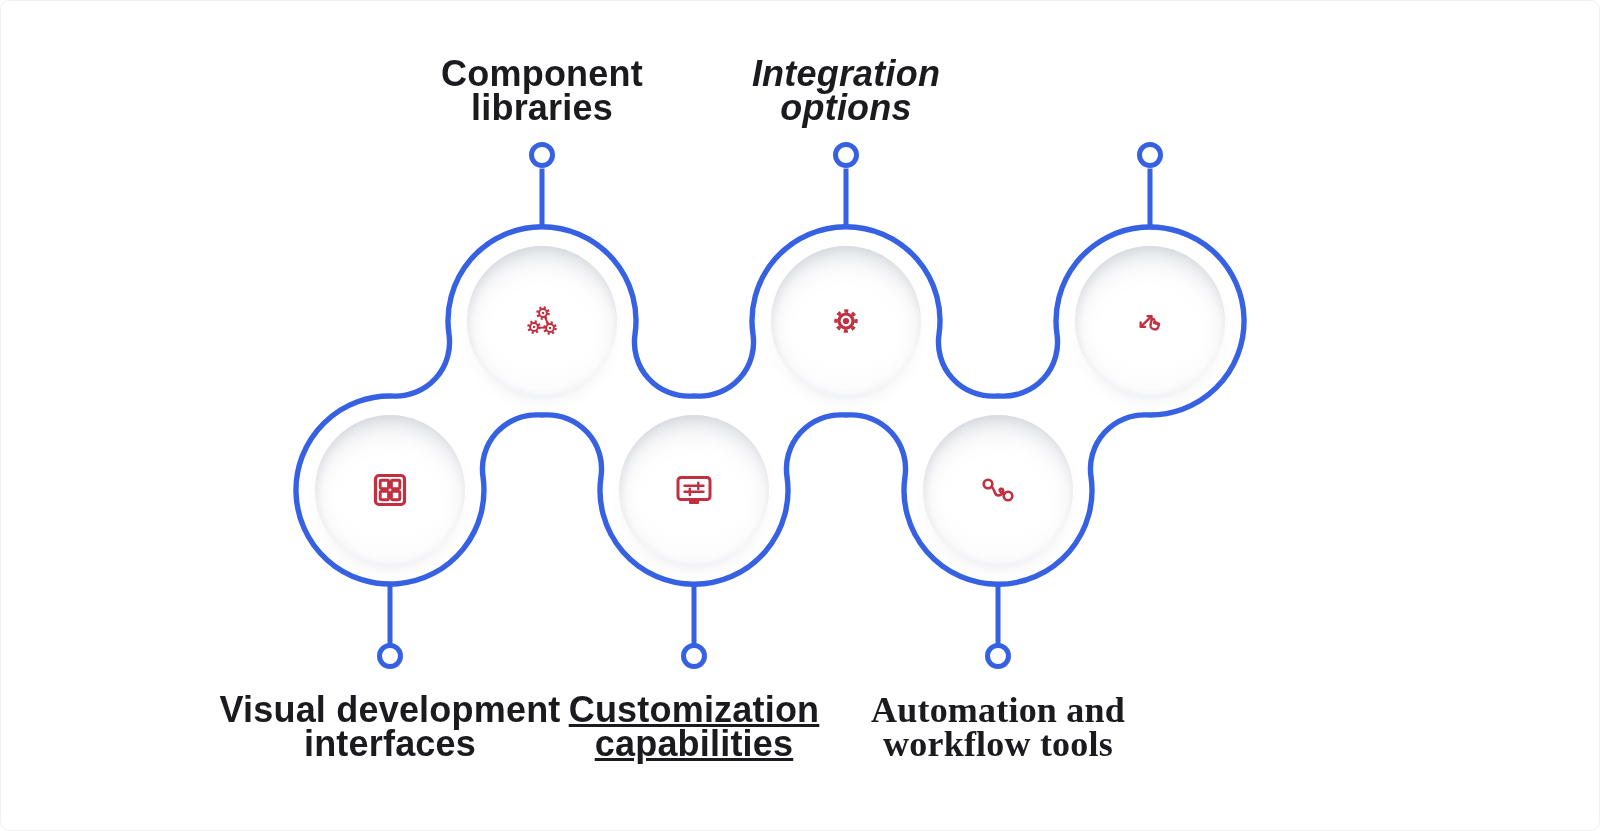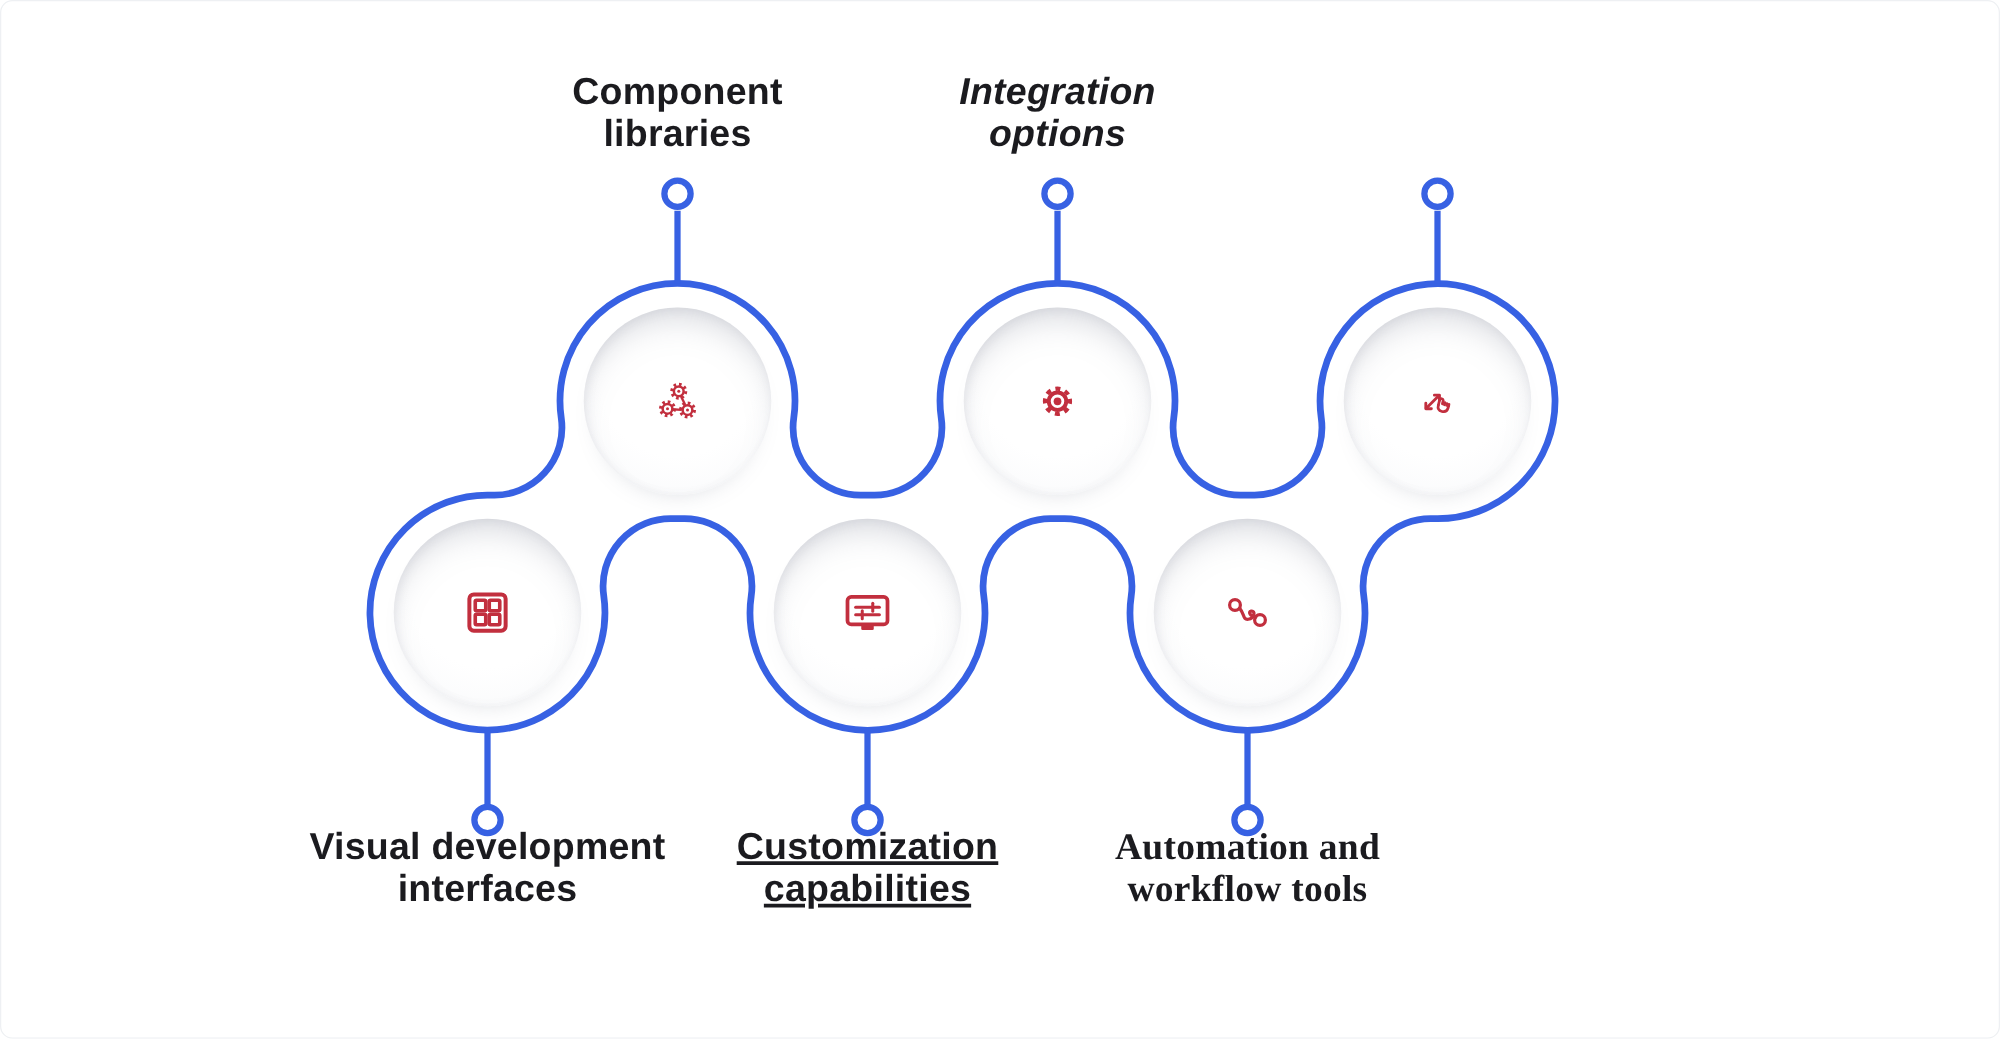--- a/index.html
+++ b/index.html
@@ -11,23 +11,23 @@
         background:radial-gradient(circle at 50% 38%,#ffffff 52%,#f7f8fa 100%);
         box-shadow:inset 0 18px 28px -12px rgba(123,130,146,.34),
                    inset 2px 2px 8px rgba(123,130,146,.10),
                    inset 0 -6px 12px -10px rgba(123,130,146,.08),
                    0 10px 18px -12px rgba(123,130,146,.28);
         display:flex;align-items:center;justify-content:center;}
   .disc svg{display:block;}
   .d0{left:466px;top:245px;} .d1{left:770px;top:245px;} .d2{left:1074px;top:245px;}
   .d3{left:314px;top:414px;} .d4{left:618px;top:414px;} .d5{left:922px;top:414px;}
   .label{position:absolute;width:440px;text-align:center;white-space:pre-line;
-         font-size:30px;line-height:34px;font-weight:600;letter-spacing:.2px;
+         font-size:36px;line-height:34px;font-weight:600;letter-spacing:.2px;
          color:var(--text,#1b1b1f);}
-  .lt{top:56px;} .lb{top:660px;}
+  .lt{top:56px;} .lb{top:692px;}
   .l0{left:321px;} .l1{left:625px;font-style:italic;} .l2{left:929px;}
   .l3{left:169px;} .l4{left:473px;text-decoration:underline;} .l5{left:777px;font-family:Liberation Serif, serif;}
   .icon{color:var(--icon,#c22f3e);}
 </style>
 </head>
 <body>
 
 <div class="frame">
 
   <svg id="chain" viewBox="0 0 1600 831" fill="none">

